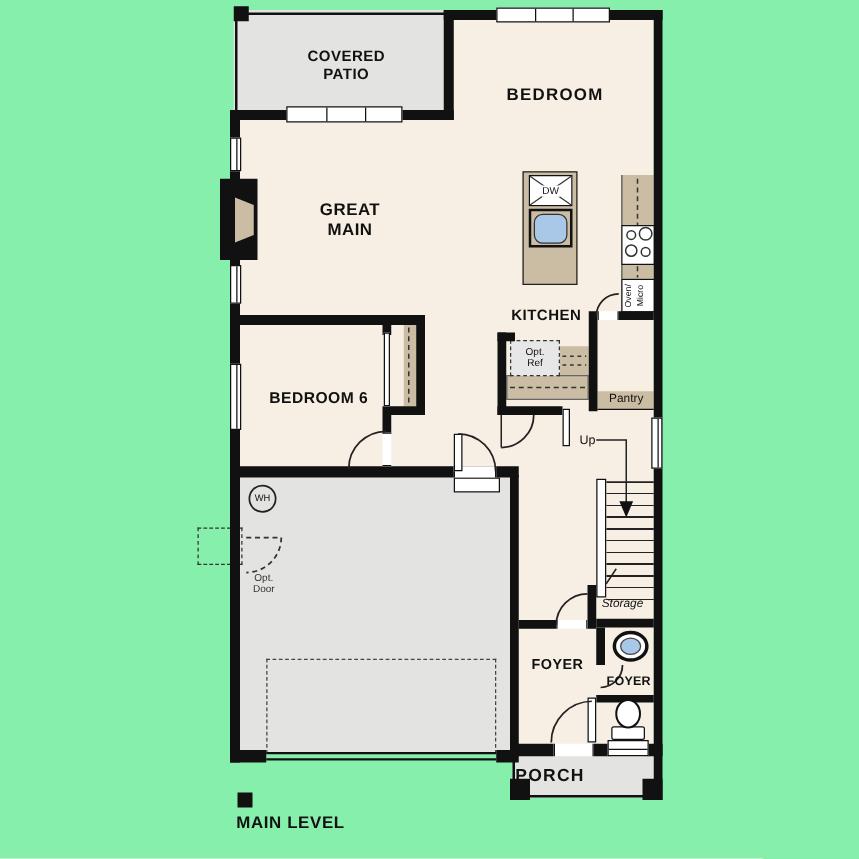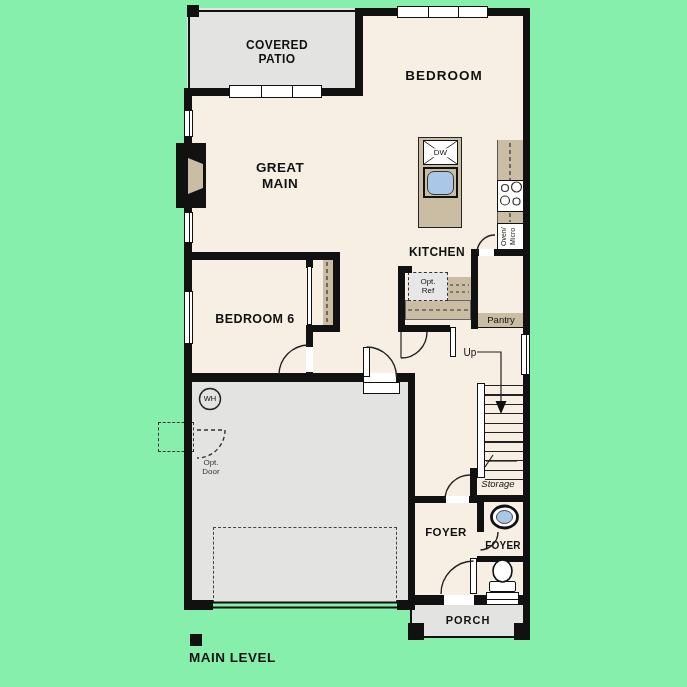--- a/index.html
+++ b/index.html
@@ -167,21 +167,21 @@
 
   <div class="lbl" style="left:277px;top:52px;font-size:12px;">COVERED
 PATIO</div>
   <div class="lbl" style="left:444px;top:76px;font-size:13.5px;letter-spacing:1px;">BEDROOM</div>
   <div class="lbl" style="left:280px;top:176px;font-size:13.5px;">GREAT
 MAIN</div>
   <div class="lbl" style="left:437px;top:252px;font-size:12px;">KITCHEN</div>
   <div class="lbl" style="left:255px;top:319px;font-size:12.5px;">BEDROOM 6</div>
   <div class="lbl" style="left:446px;top:533px;font-size:11.5px;">FOYER</div>
   <div class="lbl" style="left:503px;top:546px;font-size:10px;letter-spacing:.2px;">FOYER</div>
-  <div class="lbl" style="left:468px;top:620px;font-size:11px;letter-spacing:1px;text-align:center;">PORCH</div>
+  <div class="lbl" style="left:440px;top:620px;font-size:14px;letter-spacing:1px;text-align:center;">PORCH</div>
   <div class="lbls" style="left:501px;top:320px;font-size:9.5px;">Pantry</div>
   <div class="lbls" style="left:498px;top:484px;font-size:9.5px;font-style:italic;">Storage</div>
   <div class="lbls" style="left:470px;top:353px;font-size:10px;">Up</div>
   <div class="lbls" style="left:210px;top:399px;font-size:7.5px;">WH</div>
   <div class="lbls" style="left:440.5px;top:152.5px;font-size:8px;background:#fff;padding:0 1px;">DW</div>
   <div class="lbls" style="left:428px;top:286px;font-size:8px;">Opt.
 Ref</div>
   <div class="lbls" style="left:211px;top:467px;font-size:8px;color:#333;">Opt.
 Door</div>
   <div class="w" style="left:190px;top:634px;width:12px;height:12px;"></div>

